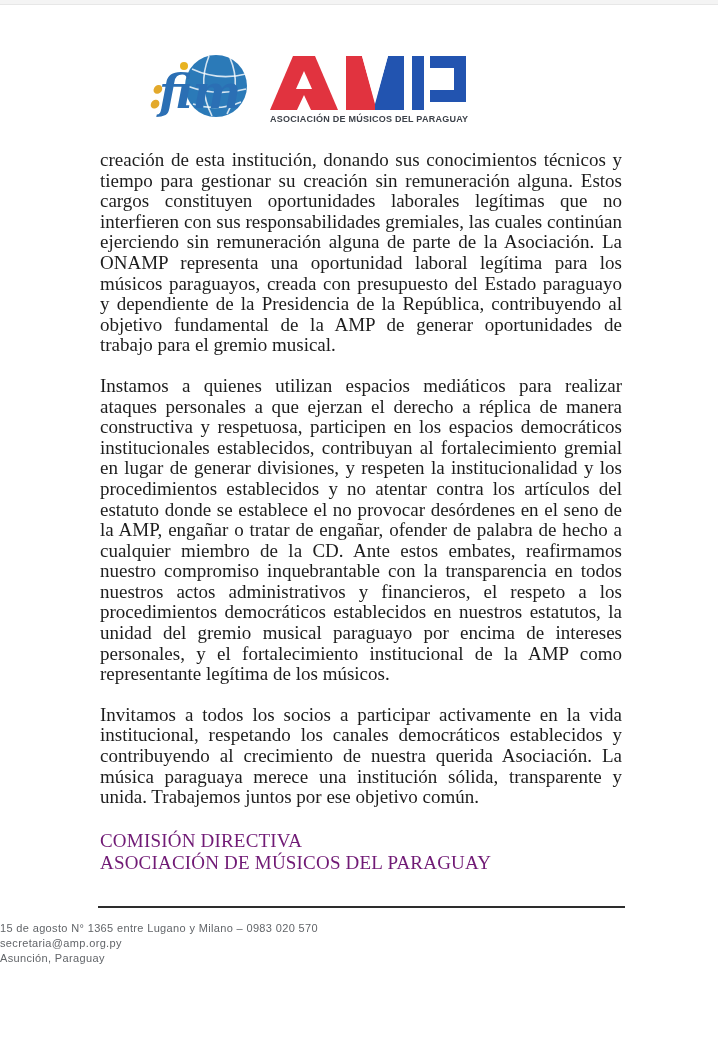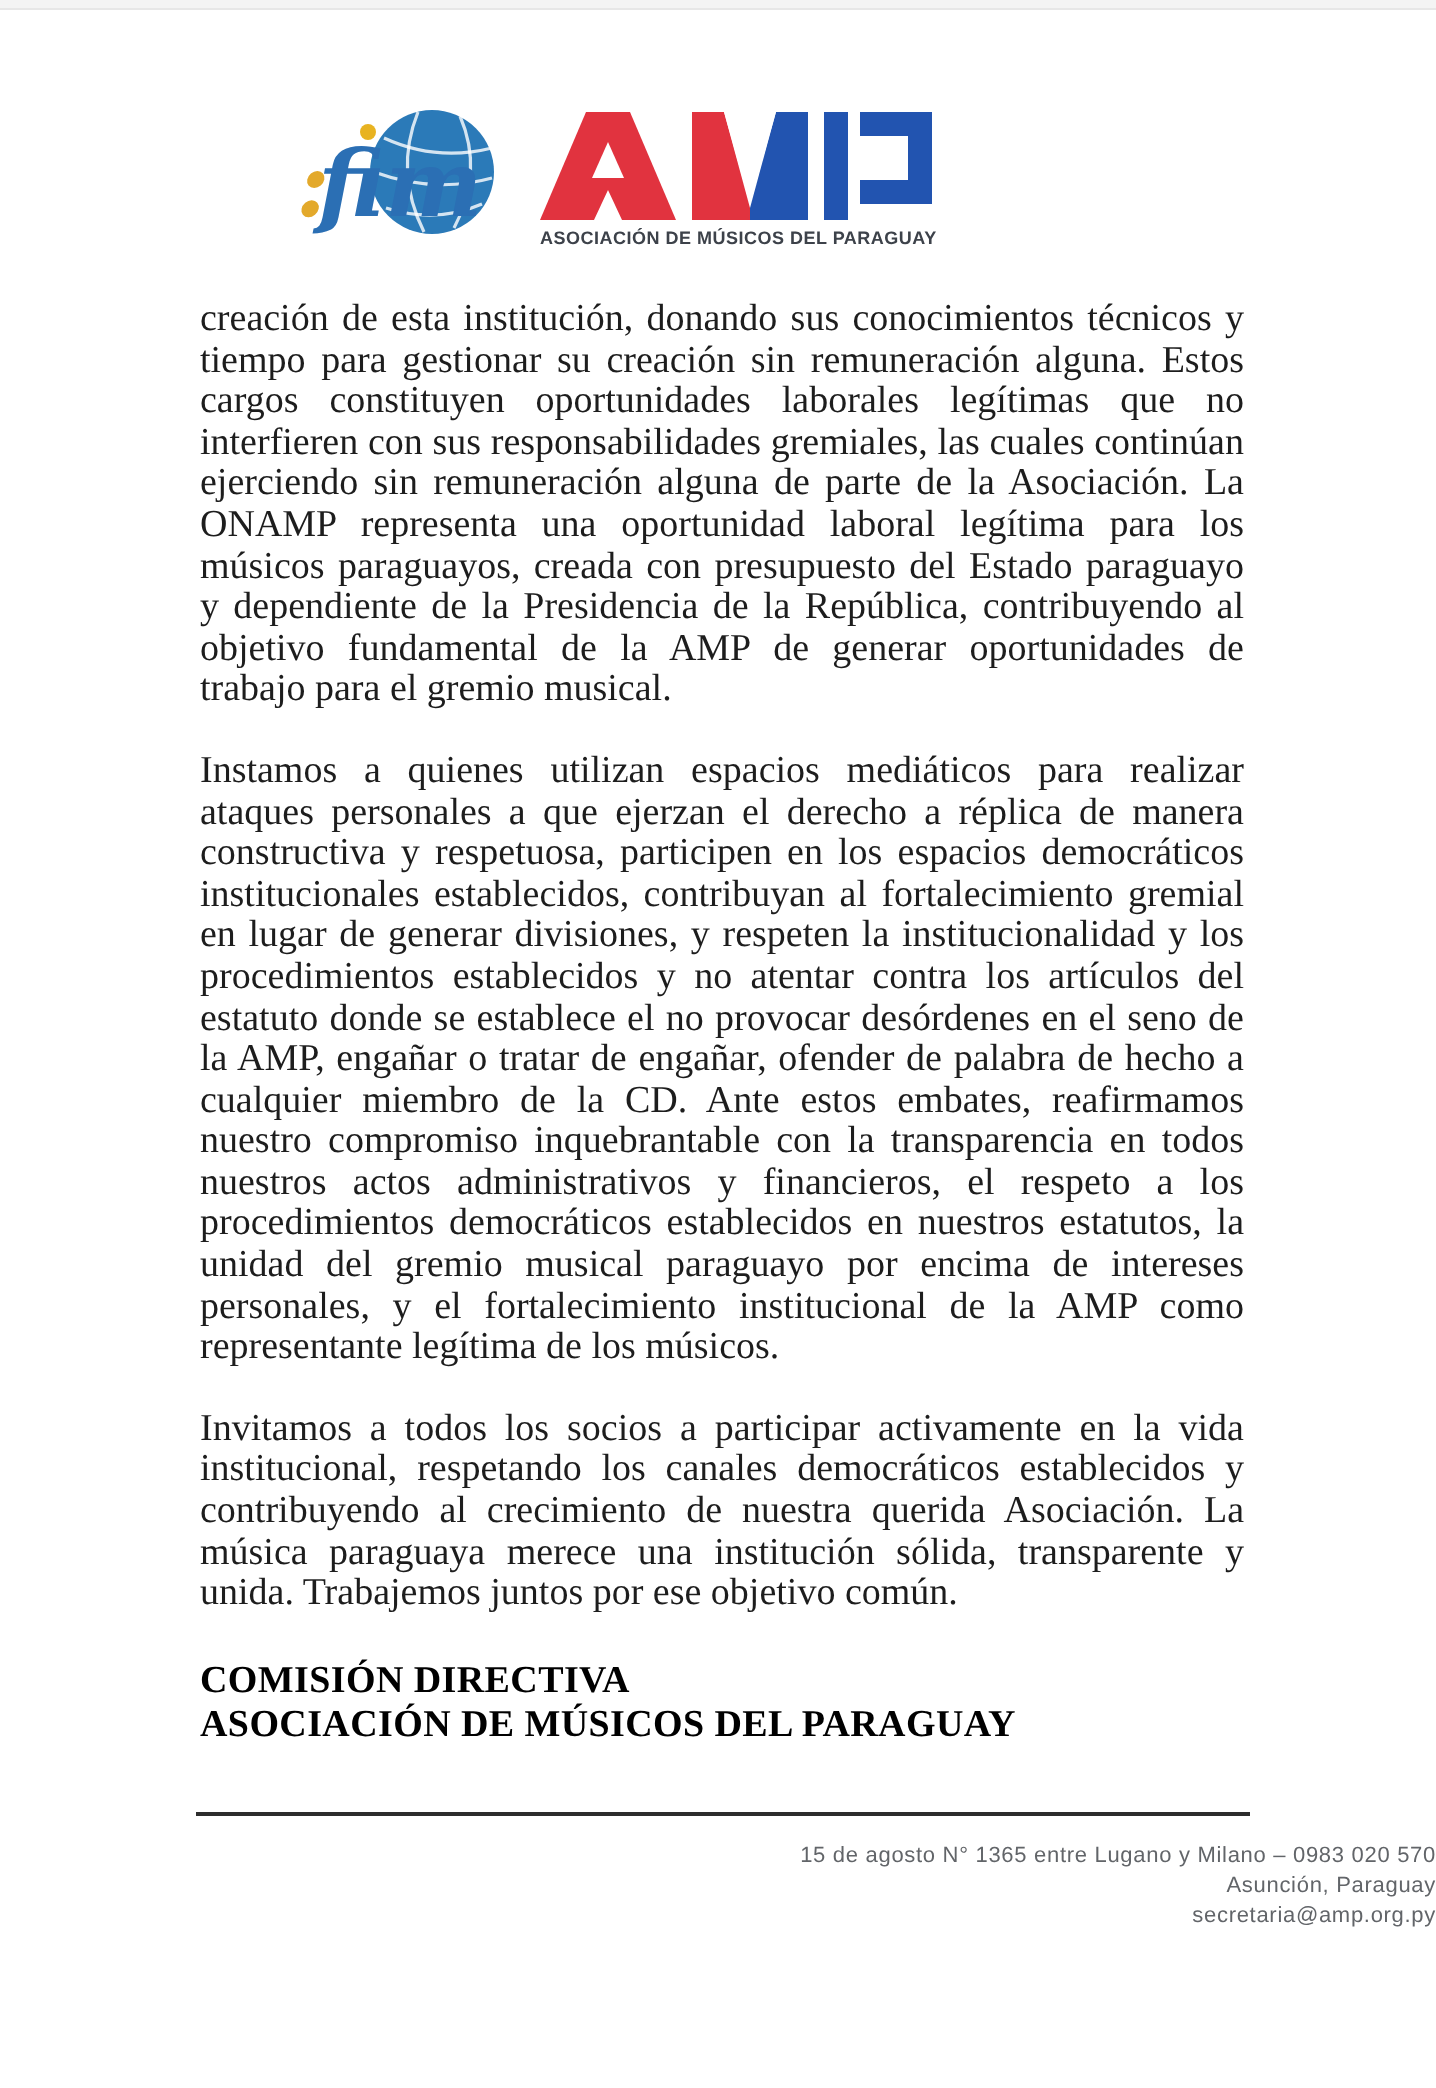--- a/index.html
+++ b/index.html
@@ -45,42 +45,42 @@
     width: 522px;
     font-family: "Liberation Serif", serif;
     font-size: 19px;
     line-height: 20.6px;
     color: #1d1d1d;
     text-align: justify;
   }
   .content p { margin: 0 0 20px 0; }
   .signature {
     margin-top: 22px;
-    font-weight: bold;
-    color: #000000;
+    font-weight: normal;
+    color: #701a75;
     line-height: 22.5px;
     text-align: left;
     letter-spacing: 0.2px;
   }
 
   
   .footer-divider {
     position: absolute;
     left: 98px;
     top: 906px;
     width: 527px;
     height: 2px;
     background: #2d2d2d;
   }
   .footer {
     position: absolute;
     left: 0;
     top: 921px;
     width: 718px;
-    text-align: right;
+    text-align: left;
     font-family: "Liberation Sans", sans-serif;
     font-size: 11px;
     line-height: 15px;
     color: #626569;
     letter-spacing: 0.35px;
   }
 </style>
 </head>
 <body>
 
@@ -127,17 +127,17 @@
     <p>Invitamos a todos los socios a participar activamente en la vida institucional, respetando los canales democráticos establecidos y contribuyendo al crecimiento de nuestra querida Asociación. La música paraguaya merece una institución sólida, transparente y unida. Trabajemos juntos por ese objetivo común.</p>
     <div class="signature">
       <div>COMISIÓN DIRECTIVA</div>
       <div>ASOCIACIÓN DE MÚSICOS DEL PARAGUAY</div>
     </div>
   </div>
 
   <div class="footer-divider"></div>
   <div class="footer">
     <div>15 de agosto N° 1365 entre Lugano y Milano – 0983 020 570</div>
+    <div>secretaria@amp.org.py</div>
     <div>Asunción, Paraguay</div>
-    <div>secretaria@amp.org.py</div>
   </div>
 
 </div>
 
 </body></html>

